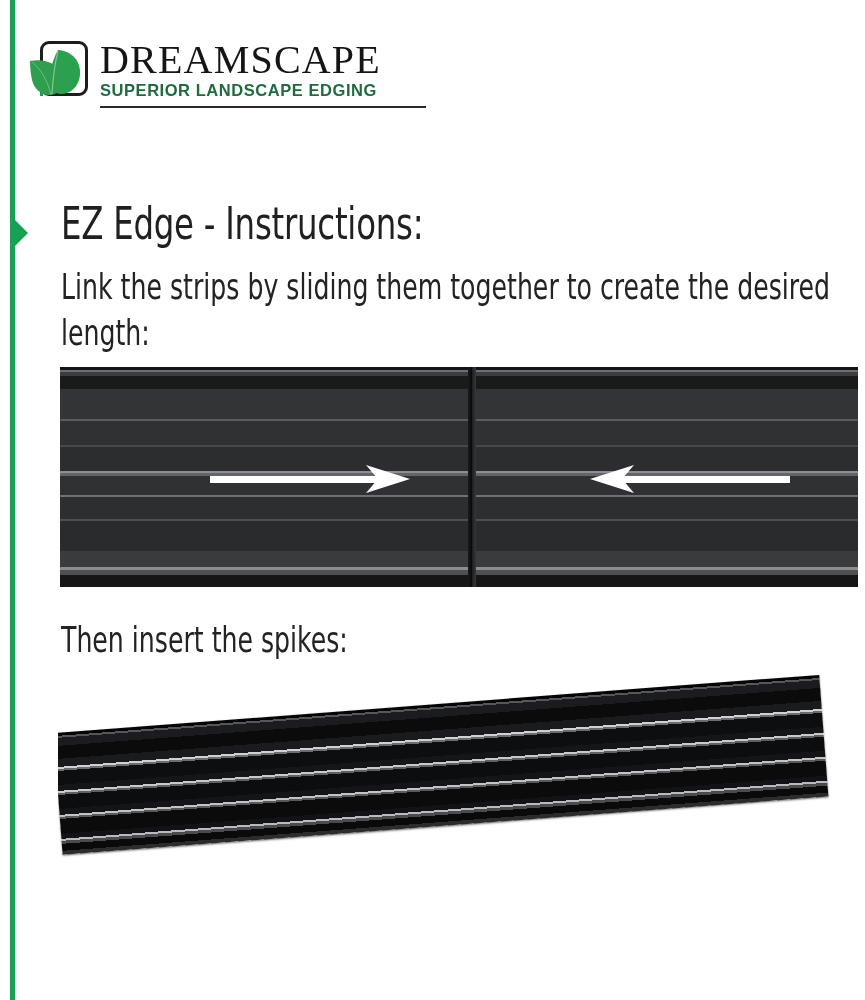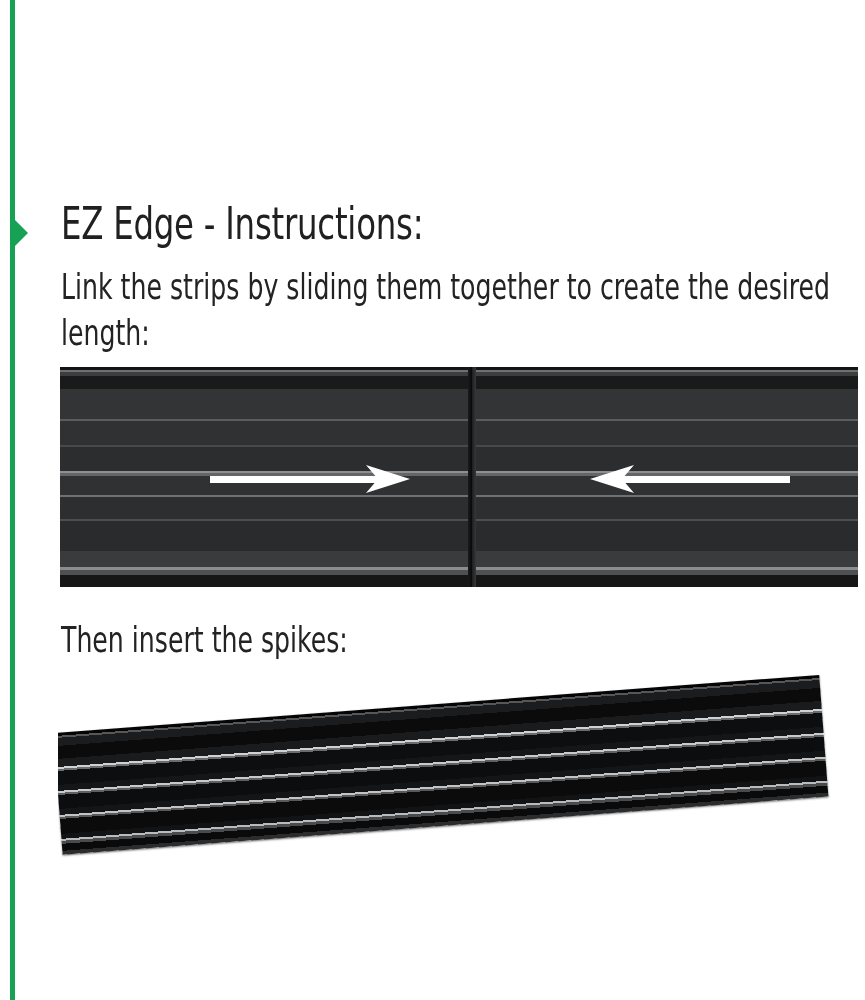--- a/index.html
+++ b/index.html
@@ -277,20 +277,38 @@
   }
 </style>
 </head>
 <body>
 
 <div id="page">
 
   <div class="green-rail"></div>
   <div class="green-arrow"></div>
 
+  <div class="logo-block">
+
+    <div class="logo-mark">
+      <div class="logo-frame"></div>
+      <svg class="leaf-svg" viewBox="0 0 60 56">
+        <path d="M30 6 C44 7 53 17 52 31 C51 43 42 50 33 50 C27 50 23 46 22 41 C21 31 24 16 30 6 Z" fill="#2ba14f"></path>
+        <path d="M2 17 C16 14 30 19 34 31 C37 41 32 50 23 51 C14 52 6 45 4 36 C2.5 29 2 22 2 17 Z" fill="#2f9e4f"></path>
+        <path d="M30 7 C27 19 25 33 24 50" stroke="#8fd3a3" stroke-width="1.1" fill="none" opacity="0.85"></path>
+        <path d="M4 18 C14 26 20 38 23 51" stroke="#8fd3a3" stroke-width="1" fill="none" opacity="0.6"></path>
+      </svg>
+    </div>
+
+    <div class="logo-words">
+      <div class="logo-title">DREAMSCAPE</div>
+      <div class="logo-sub">SUPERIOR LANDSCAPE EDGING</div>
+    </div>
+    <div class="logo-rule"></div>
+  </div>
 
   <div class="heading">EZ Edge - Instructions:</div>
 
   <div class="body-copy">Link the strips by sliding them together to create the desired length:</div>
 
   <div class="photo-strips">
     <div class="strip-panel strip-left"></div>
     <div class="strip-panel strip-right"></div>
     <div class="strip-seam"></div>
 

